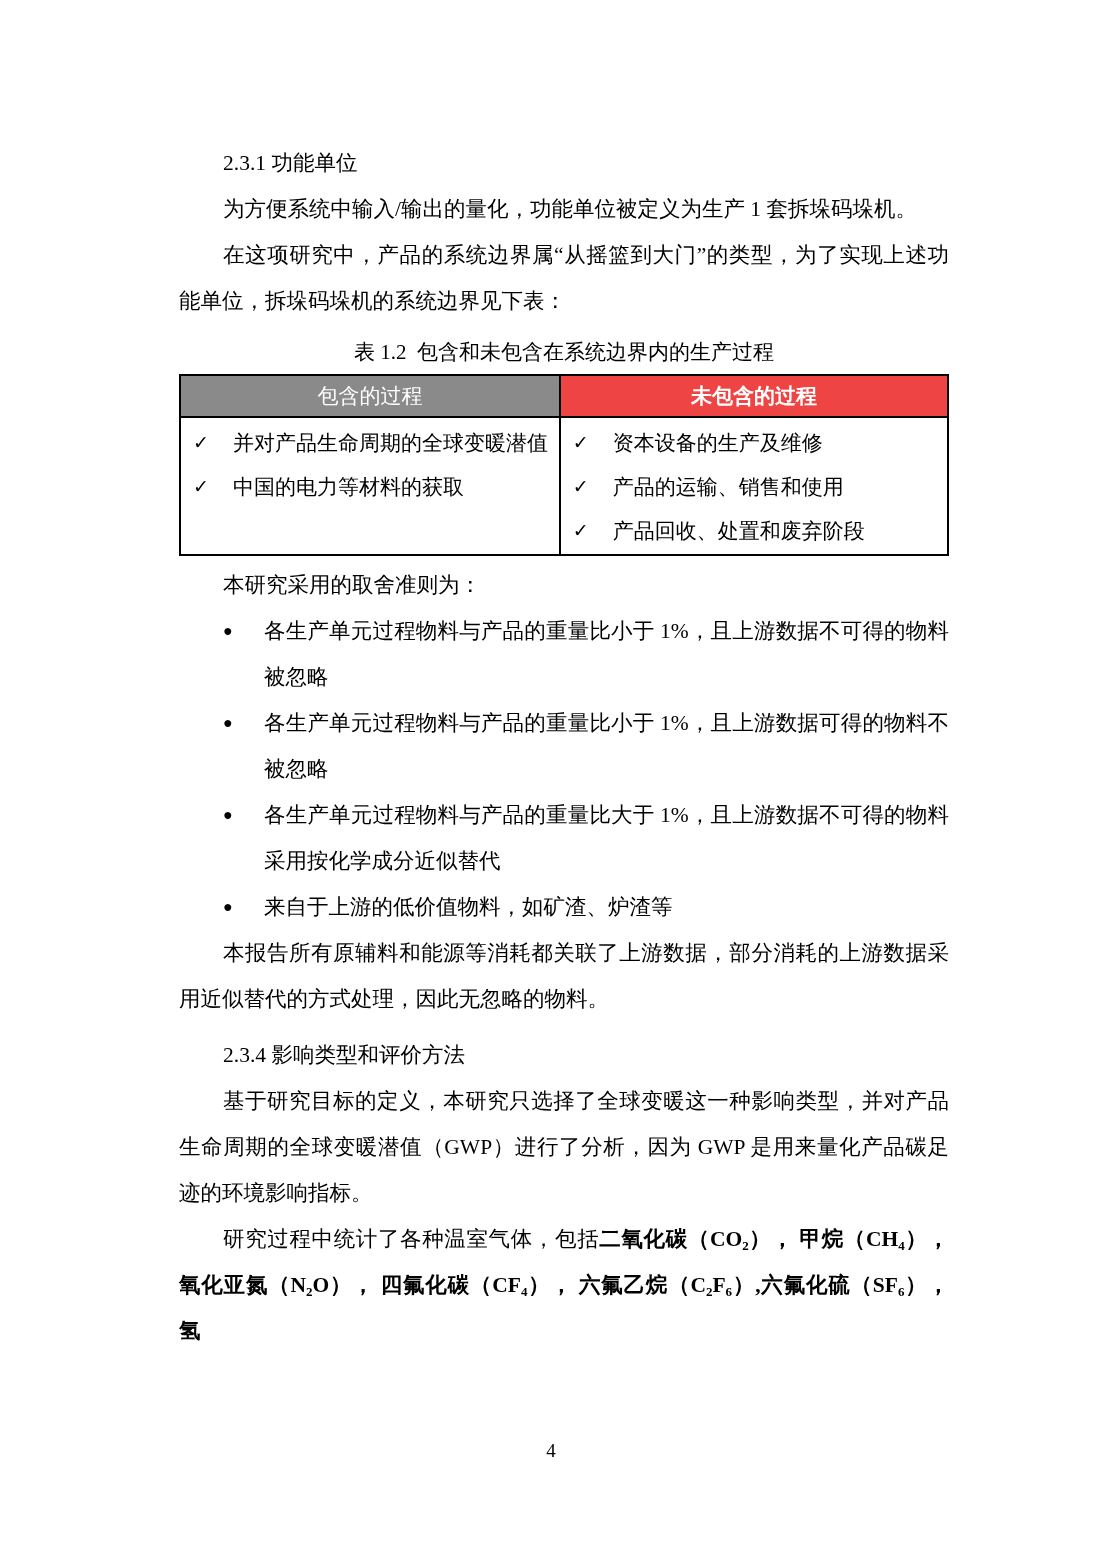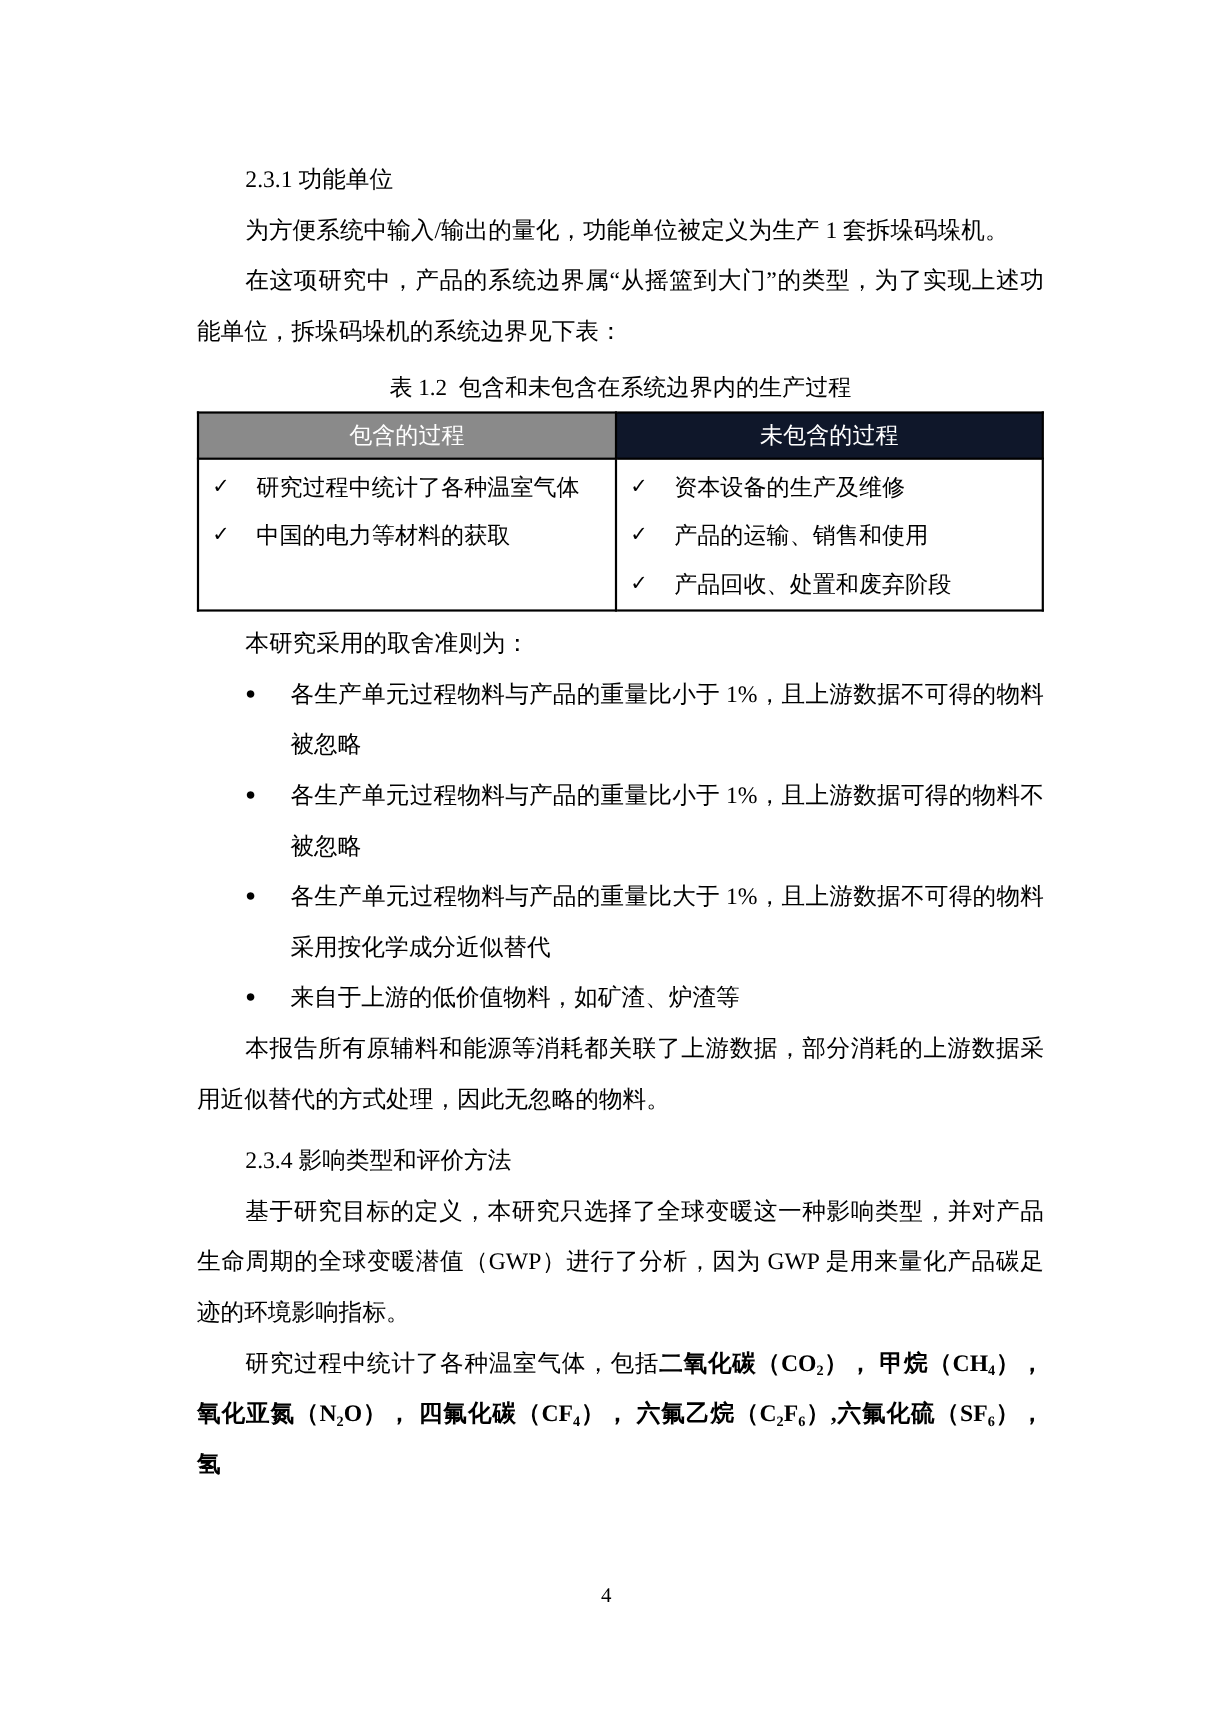--- a/index.html
+++ b/index.html
@@ -80,30 +80,30 @@
 
 
     <p class="para">在这项研究中，产品的系统边界属“从摇篮到大门”的类型，为了实现上述功能单位，拆垛码垛机的系统边界见下表：</p>
 
     <p class="table-caption">表 1.2  包含和未包含在系统边界内的生产过程</p>
 
     <table class="boundary">
       <thead>
         <tr>
           <th class="col-included" style="background-color: rgb(138, 138, 138);">包含的过程</th>
-          <th style="background-color: #0f172a;">未包含的过程</th>
+          <th style="background-color: #ef4444; font-weight: bold;">未包含的过程</th>
         </tr>
       </thead>
       <tbody>
         <tr>
           <td>
 
           <div class="check-item">
               <span class="check">✓</span>
-              <span class="check-text">研究过程中统计了各种温室气体</span>
+              <span class="check-text">并对产品生命周期的全球变暖潜值</span>
             </div>
               <div class="check-item">
               <span class="check">✓</span>
               <span class="check-text">中国的电力等材料的获取</span>
             </div>
             </td>
           <td>
 
           <div class="check-item">
               <span class="check">✓</span>

